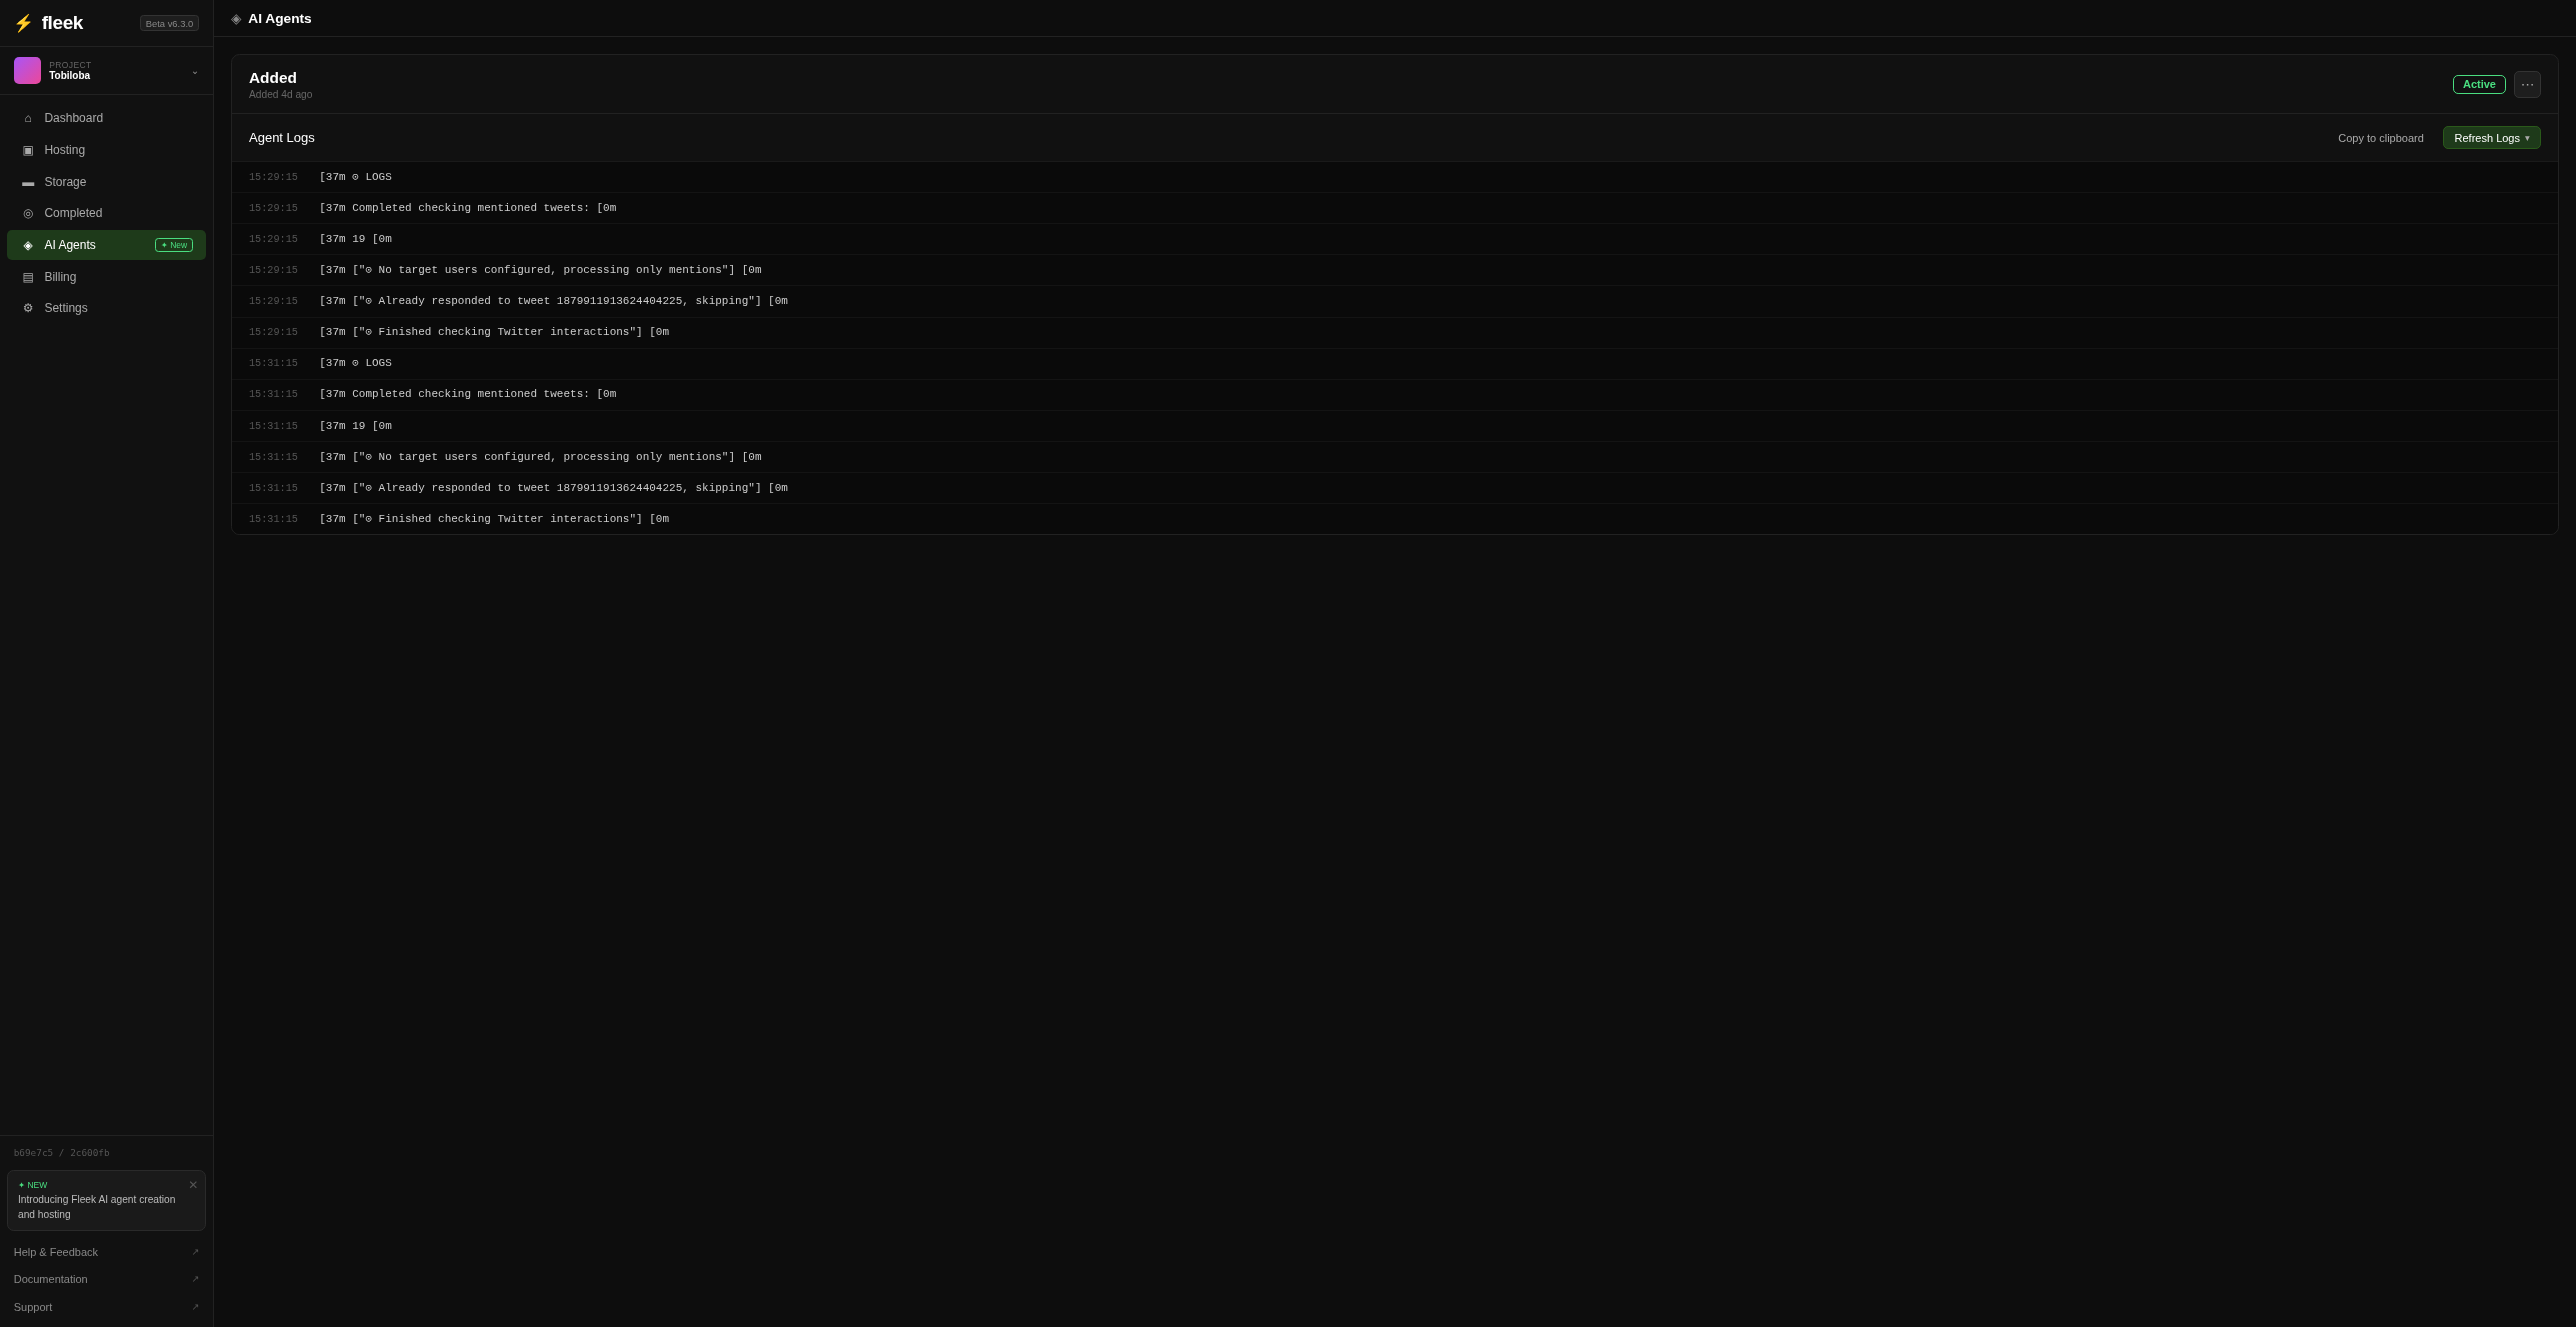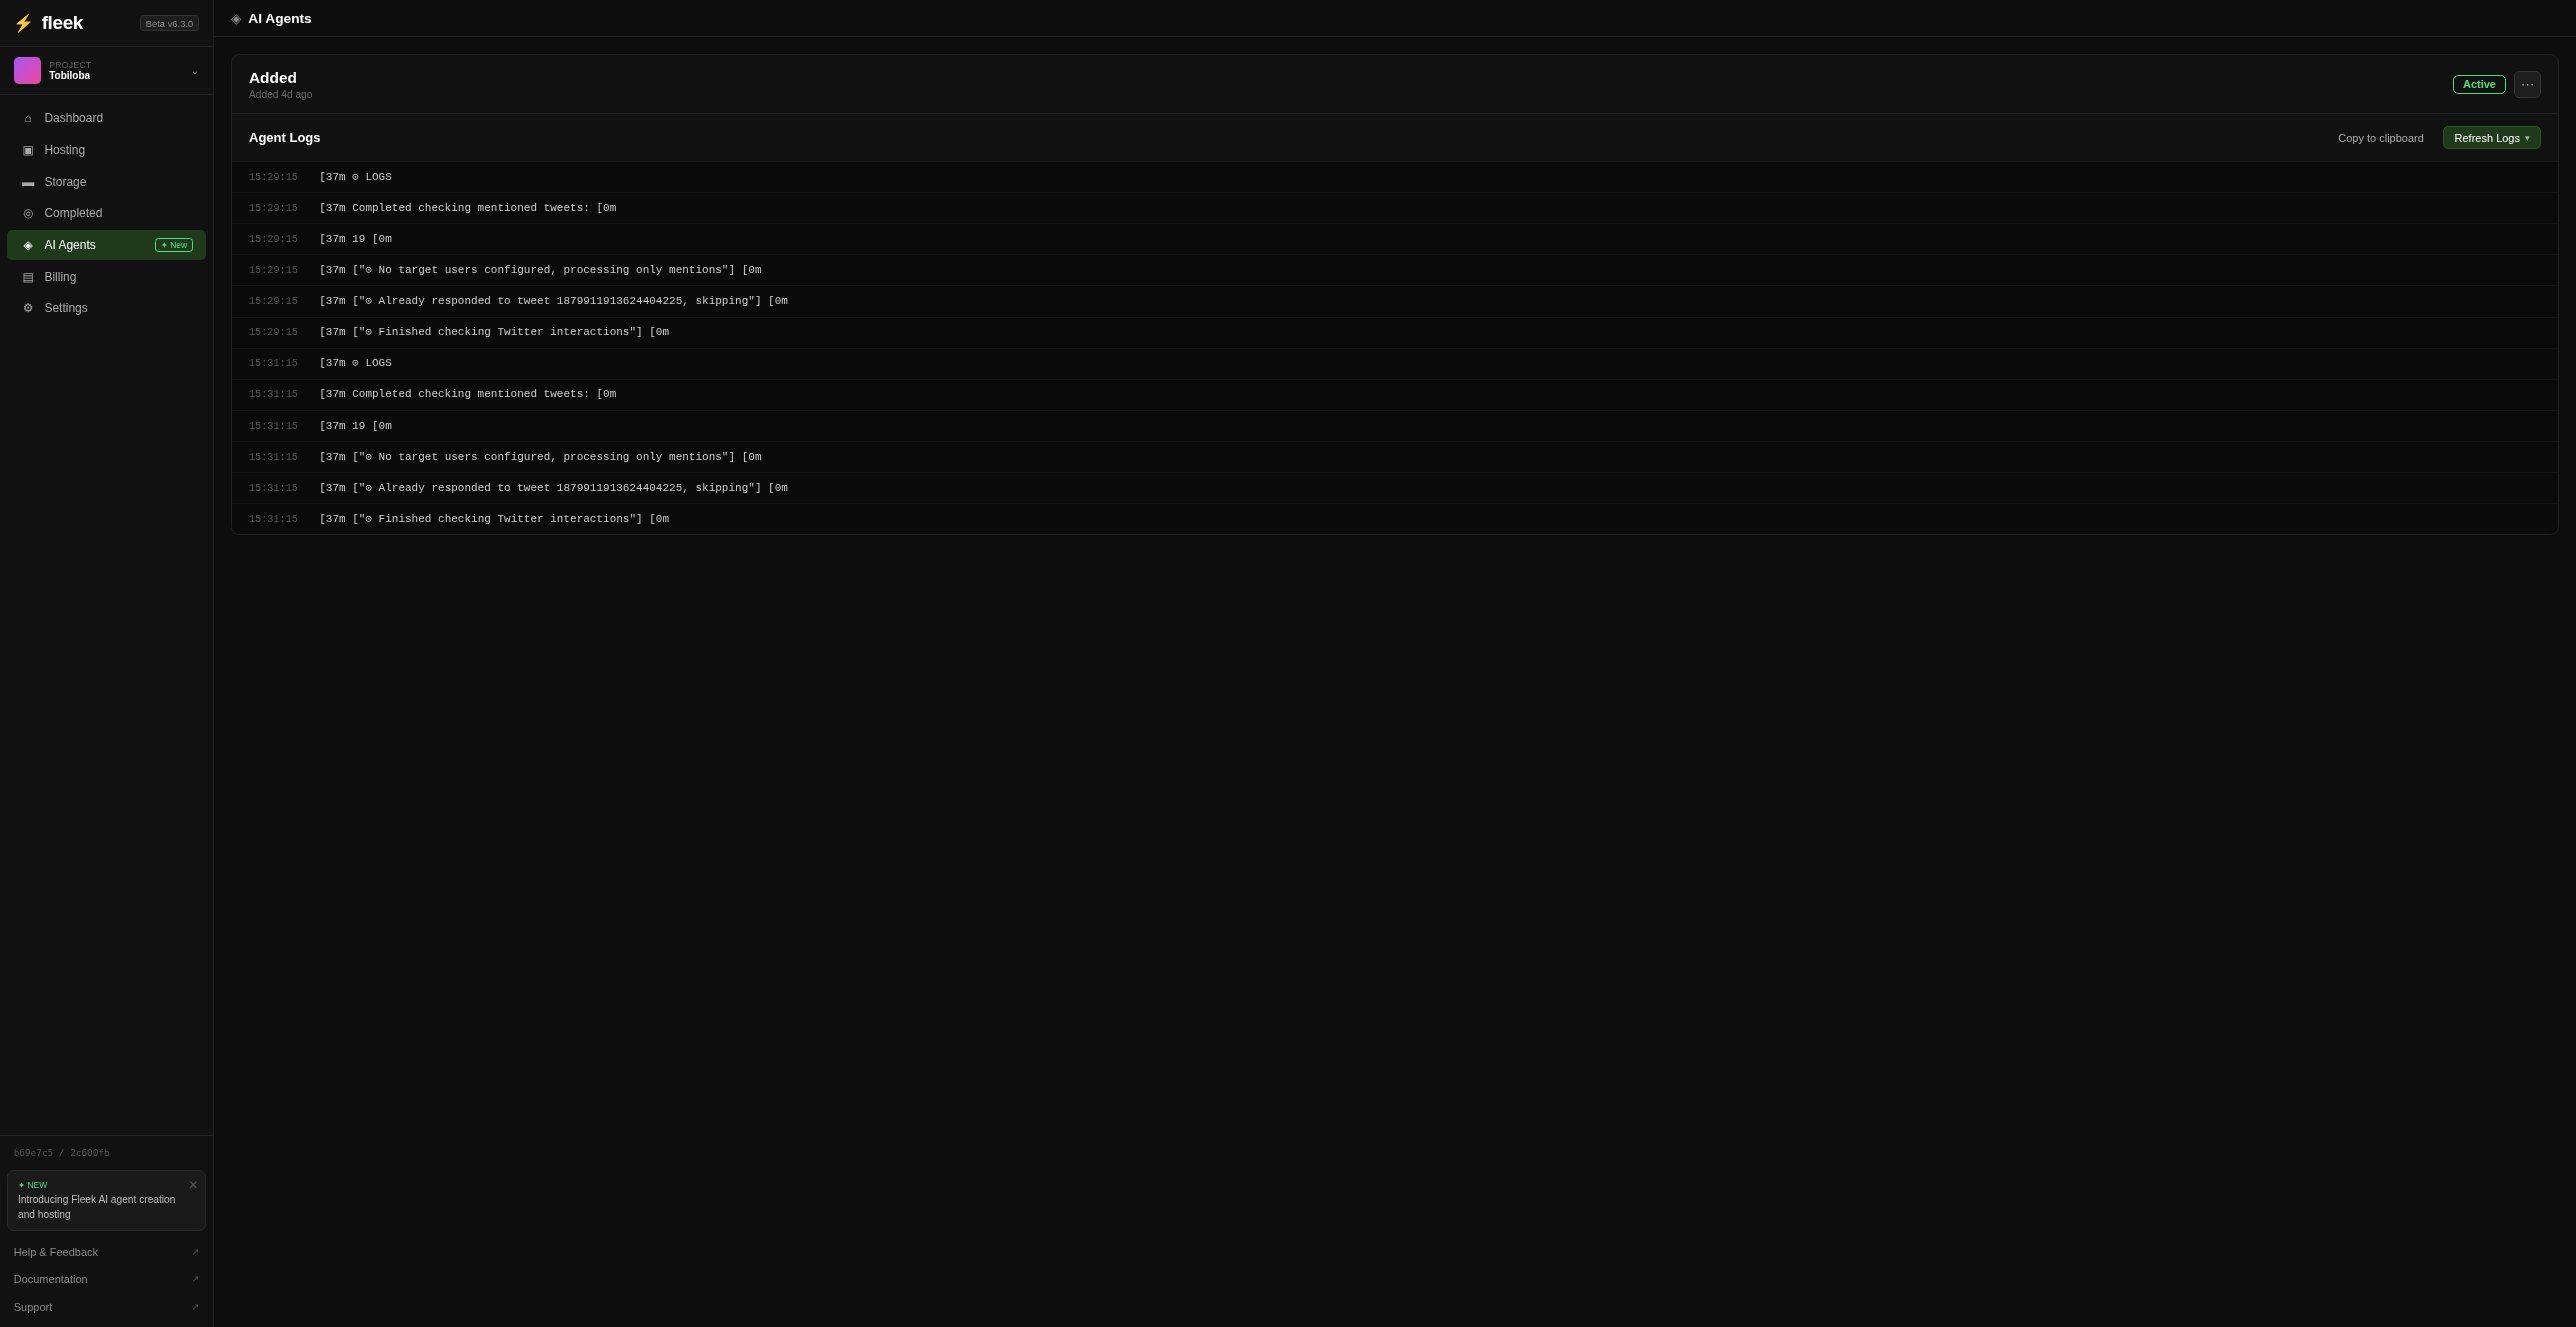--- a/index.html
+++ b/index.html
@@ -320,21 +320,21 @@
     .logs-header {
       display: flex;
       align-items: center;
       justify-content: space-between;
       padding: 12px 17px;
       border-bottom: 0.9px solid #1a1a1a;
     }
 
     .logs-title {
       font-size: 13px;
-      font-weight: 700;
+      font-weight: 400;
       color: #fff;
     }
 
     .logs-actions {
       display: flex;
       align-items: center;
       gap: 11px;
     }
 
     .copy-btn {

